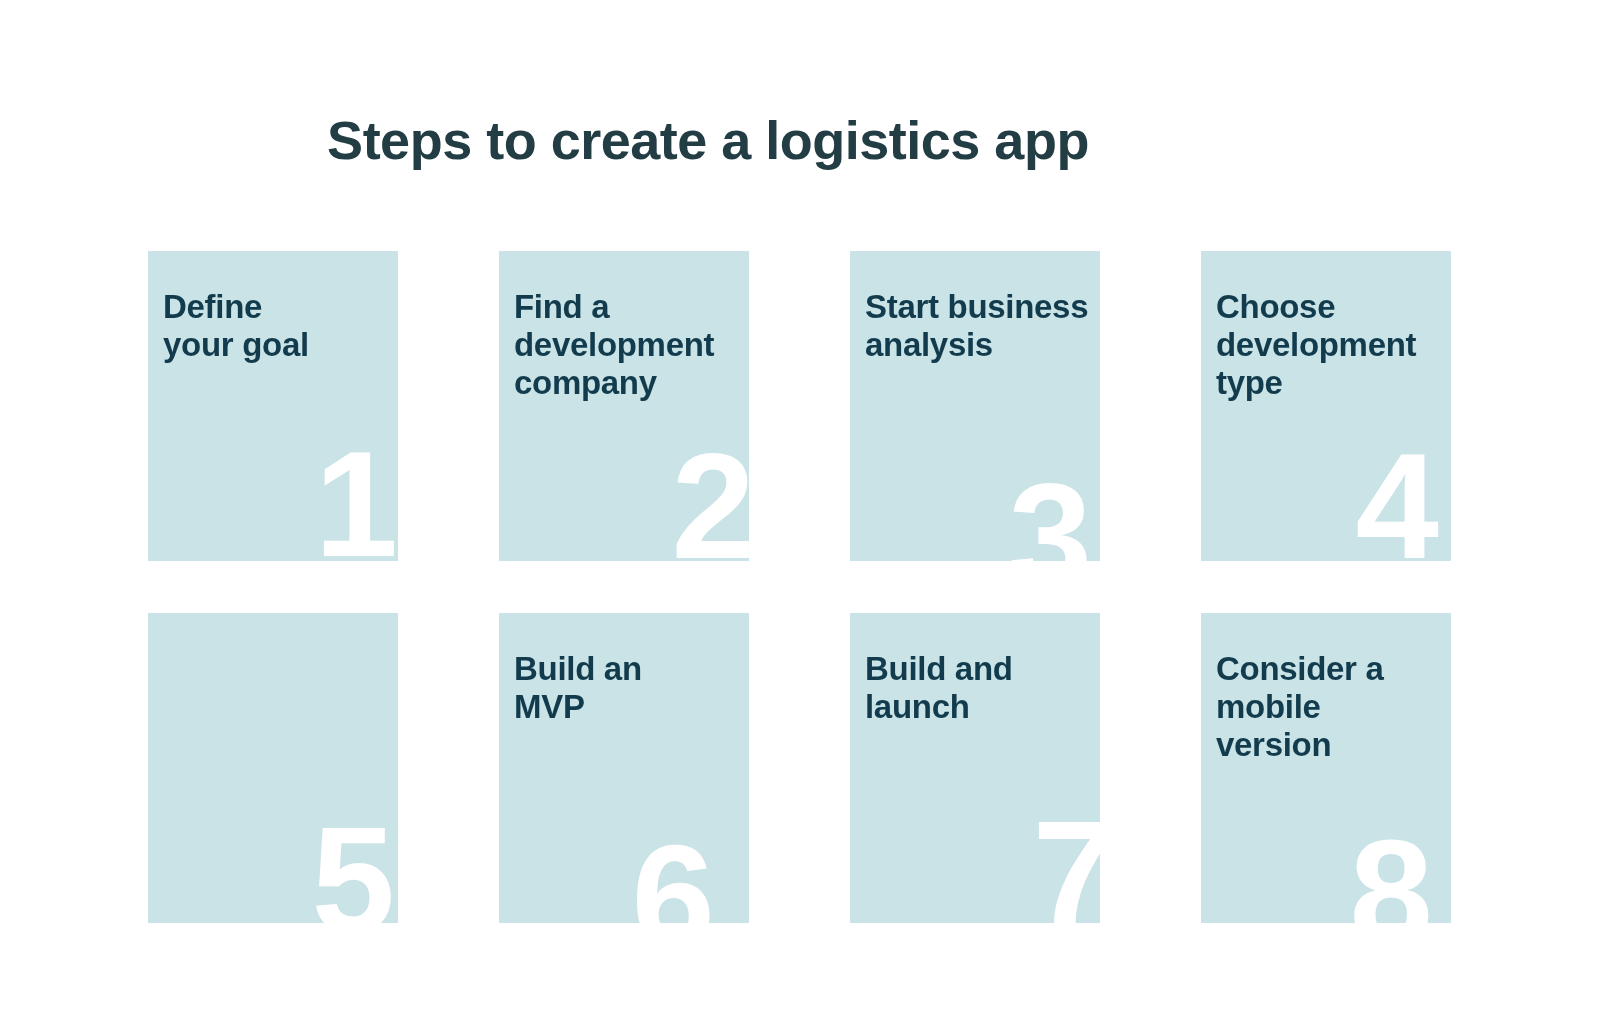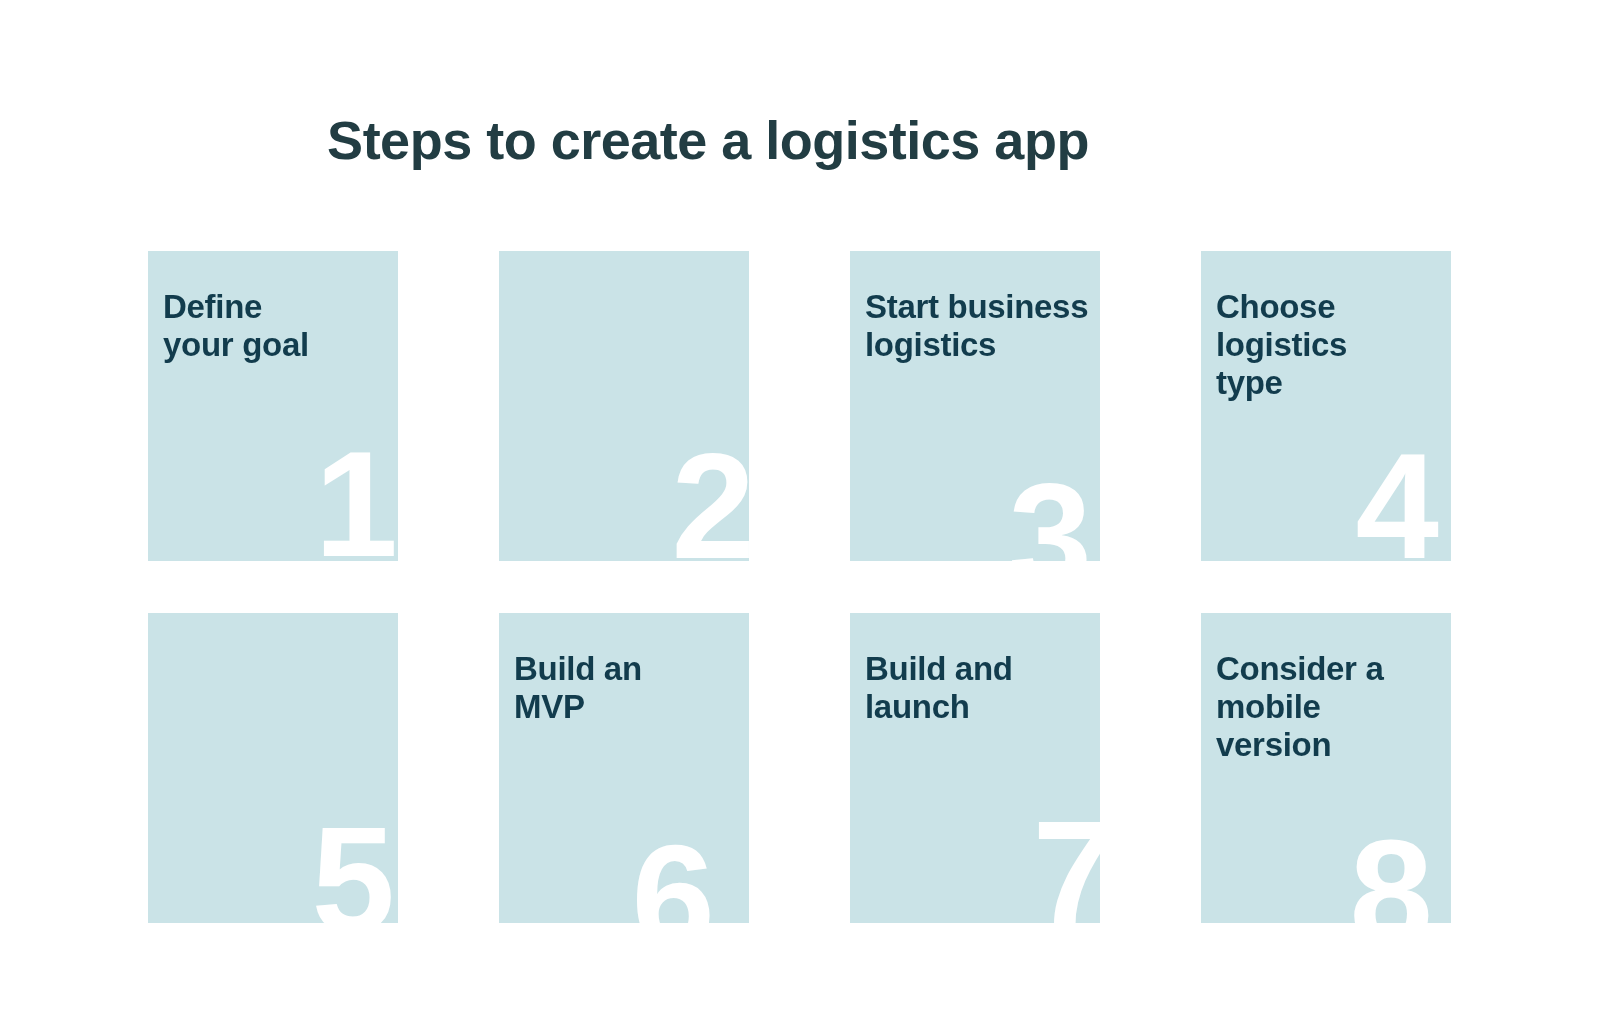--- a/index.html
+++ b/index.html
@@ -78,32 +78,35 @@
 
 <div class="steps-grid">
 
   <article class="step-card">
     <span class="step-title">Define
 your goal</span>
     <span class="step-number">1</span>
   </article>
 
   <article class="step-card">
+    <span class="step-title">Find a
+development
+company</span>
     <span class="step-number">2</span>
   </article>
 
   <article class="step-card">
     <span class="step-title">Start business
-logistics</span>
+analysis</span>
     <span class="step-number">3</span>
   </article>
 
   <article class="step-card">
     <span class="step-title">Choose
-logistics
+development
 type</span>
     <span class="step-number">4</span>
   </article>
 
   <article class="step-card">
     <span class="step-number">5</span>
   </article>
 
   <article class="step-card">
     <span class="step-title">Build an

